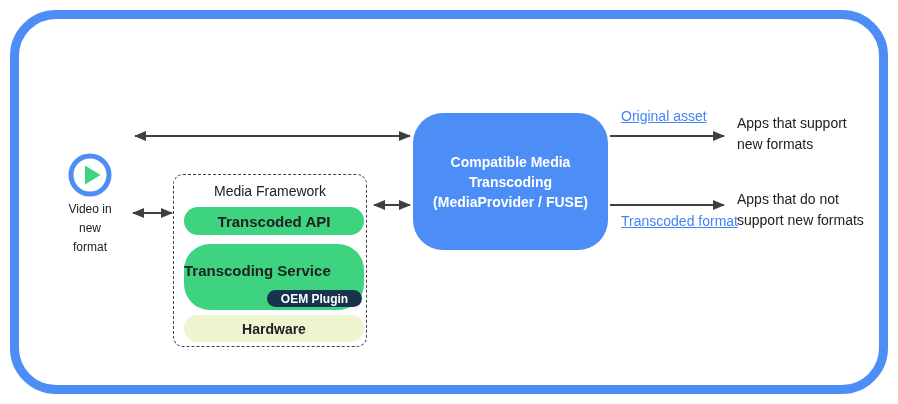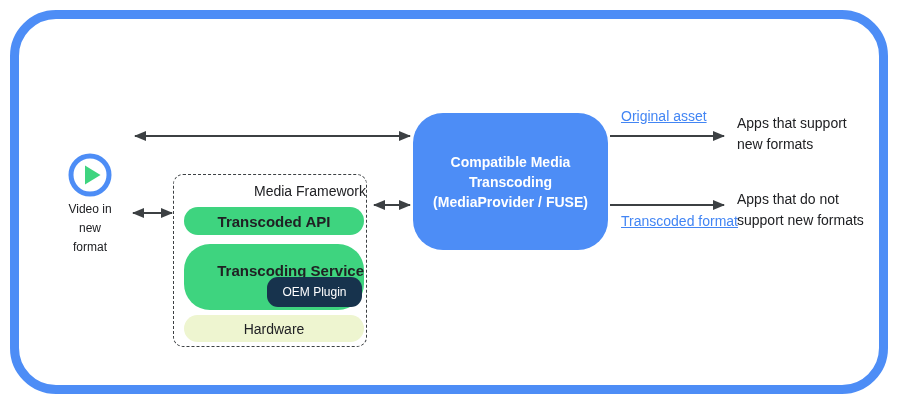--- a/index.html
+++ b/index.html
@@ -16,37 +16,38 @@
   .arrows marker path{fill:var(--arrow_gray,#3c4043);}
   .play{position:absolute;left:68px;top:153px;width:44px;height:44px;}
   .video-label{
     position:absolute;left:50px;top:200px;width:80px;text-align:center;
     font-size:12px;line-height:19px;white-space:pre-line;
   }
   .framework{
     position:absolute;left:173px;top:174px;width:194px;height:173px;box-sizing:border-box;
     border:1.5px dashed #3c4043;border-radius:10px;
   }
-  .fw-title{position:absolute;left:0;top:8px;width:100%;text-align:right;font-size:14px;}
+  .fw-title{position:absolute;left:0;top:8px;width:100%;text-align:center;font-size:14px;}
   .pill{
     position:absolute;left:10px;width:180px;display:flex;align-items:center;justify-content:center;
     box-sizing:border-box;
+    font-weight:bold;
   }
   .api{top:32px;height:28px;border-radius:14px;background:var(--android_green,#3ed47f);
     font-weight:bold;font-size:15px;}
   .service{
     position:absolute;left:10px;top:69px;width:180px;height:66px;border-radius:26px;
     background:var(--android_green,#3ed47f);
   }
   .service-label{
-    position:absolute;left:0;top:18px;width:100%;text-align:right;font-weight:bold;font-size:15px;
+    position:absolute;left:0;top:18px;width:100%;text-align:left;font-weight:bold;font-size:15px;
   }
   .oem{
-    position:absolute;right:2px;bottom:3px;width:95px;height:30px;border-radius:11px;
-    background:var(--navy,#17334d);color:#fff;font-weight:normal;font-size:12px;
+    position:absolute;right:2px;bottom:3px;width:95px;height:17px;border-radius:11px;
+    background:var(--navy,#17334d);color:#fff;font-weight:bold;font-size:12px;
     display:flex;align-items:center;justify-content:center;
   }
   .hardware{top:140px;height:27px;border-radius:14px;background:var(--pale_yellow,#eef5d0);
     font-size:14px;}
   .transcoder{
     position:absolute;left:413px;top:105px;width:195px;height:137px;border-radius:30px;
     background:var(--box_blue,#4d8df6);color:#fff;font-weight:bold;font-size:14px;line-height:20px;
     display:flex;align-items:center;justify-content:center;text-align:center;white-space:pre-line;margin-top:8px;
   }
   .flow-label{position:absolute;font-size:14px;color:var(--flow_label_blue,#4285f4);text-decoration:underline;}

